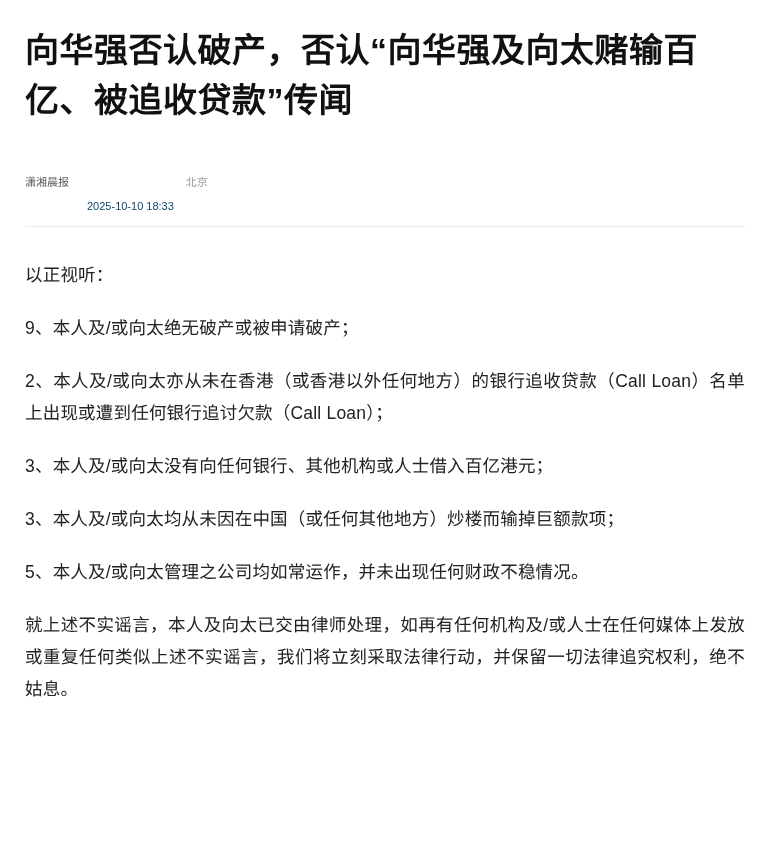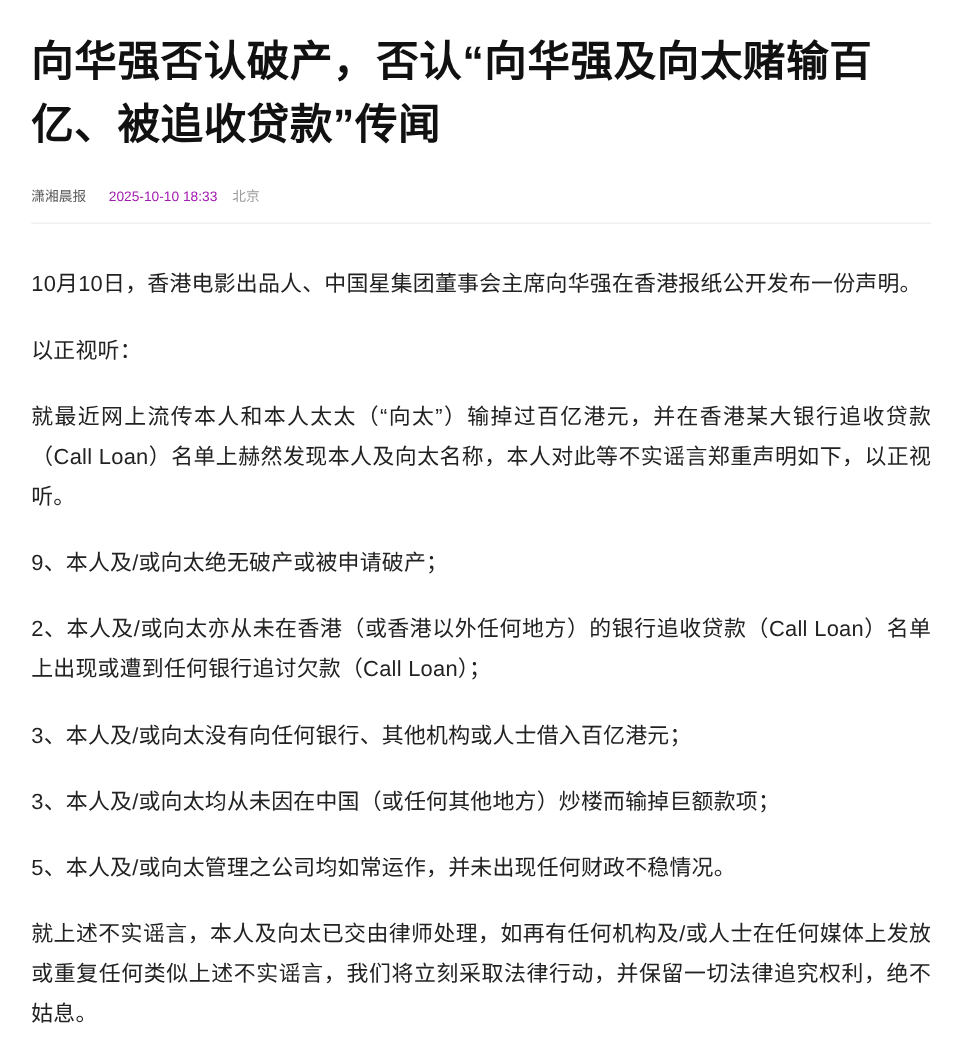--- a/index.html
+++ b/index.html
@@ -31,22 +31,23 @@
     display: flex;
     align-items: center;
     font-size: 11px;
     line-height: 1;
   }
   .meta .src {
     color: #595959;
     margin-right: 18px;
   }
   .meta .dt {
-    color: #a21caf;
+    color: #0c4a6e;
     margin-right: 12px;
+    margin-top: 48px;
   }
   .meta .loc {
     color: #9b9b9b;
   }
   .divider {
     margin-top: 14px;
     border-bottom: 1px solid #ececec;
     height: 0;
   }
   .body {
@@ -72,23 +73,21 @@
 
   <div class="meta">
     <span class="src">潇湘晨报</span>
     <span class="dt">2025-10-10 18:33</span>
     <span class="loc">北京</span>
   </div>
 
   <div class="divider"></div>
 
   <div class="body">
-    <p>10月10日，香港电影出品人、中国星集团董事会主席向华强在香港报纸公开发布一份声明。</p>
     <p>以正视听：</p>
-    <p>就最近网上流传本人和本人太太（“向太”）输掉过百亿港元，并在香港某大银行追收贷款（Call Loan）名单上赫然发现本人及向太名称，本人对此等不实谣言郑重声明如下，以正视听。</p>
     <p>9、本人及/或向太绝无破产或被申请破产；</p>
     <p>2、本人及/或向太亦从未在香港（或香港以外任何地方）的银行追收贷款（Call Loan）名单上出现或遭到任何银行追讨欠款（Call Loan）；</p>
     <p>3、本人及/或向太没有向任何银行、其他机构或人士借入百亿港元；</p>
     <p>3、本人及/或向太均从未因在中国（或任何其他地方）炒楼而输掉巨额款项；</p>
     <p>5、本人及/或向太管理之公司均如常运作，并未出现任何财政不稳情况。</p>
     <p>就上述不实谣言，本人及向太已交由律师处理，如再有任何机构及/或人士在任何媒体上发放或重复任何类似上述不实谣言，我们将立刻采取法律行动，并保留一切法律追究权利，绝不姑息。</p>
   </div>
 </div>
 
 </body></html>

